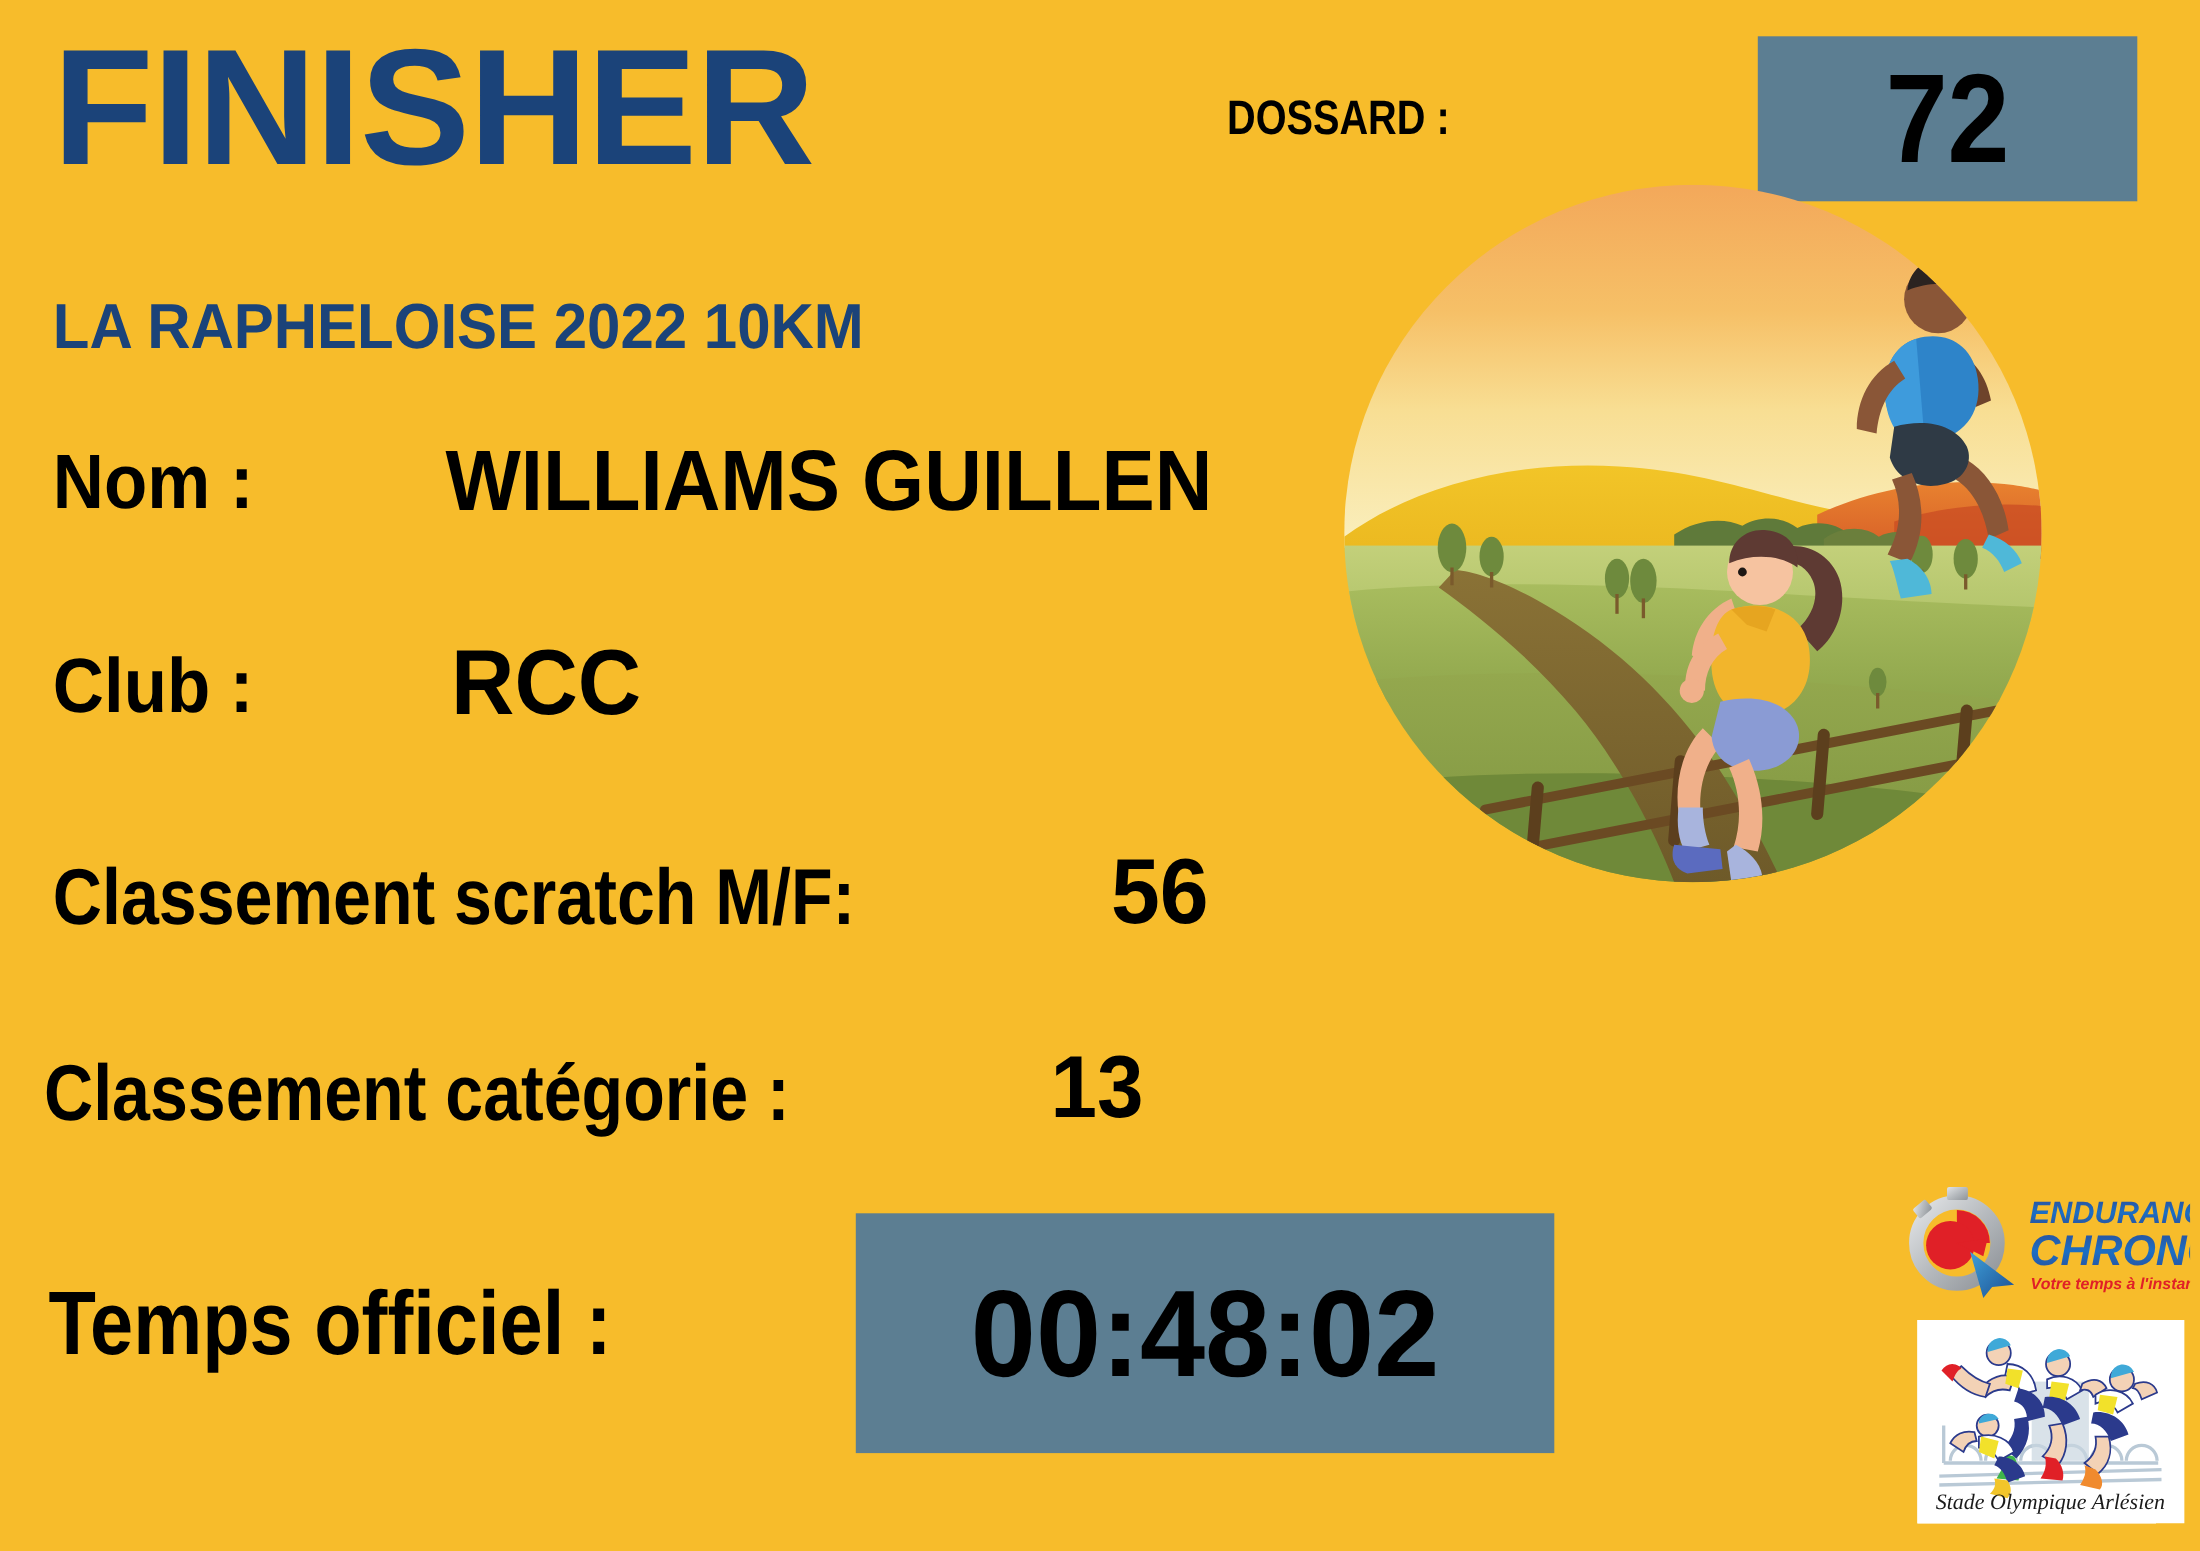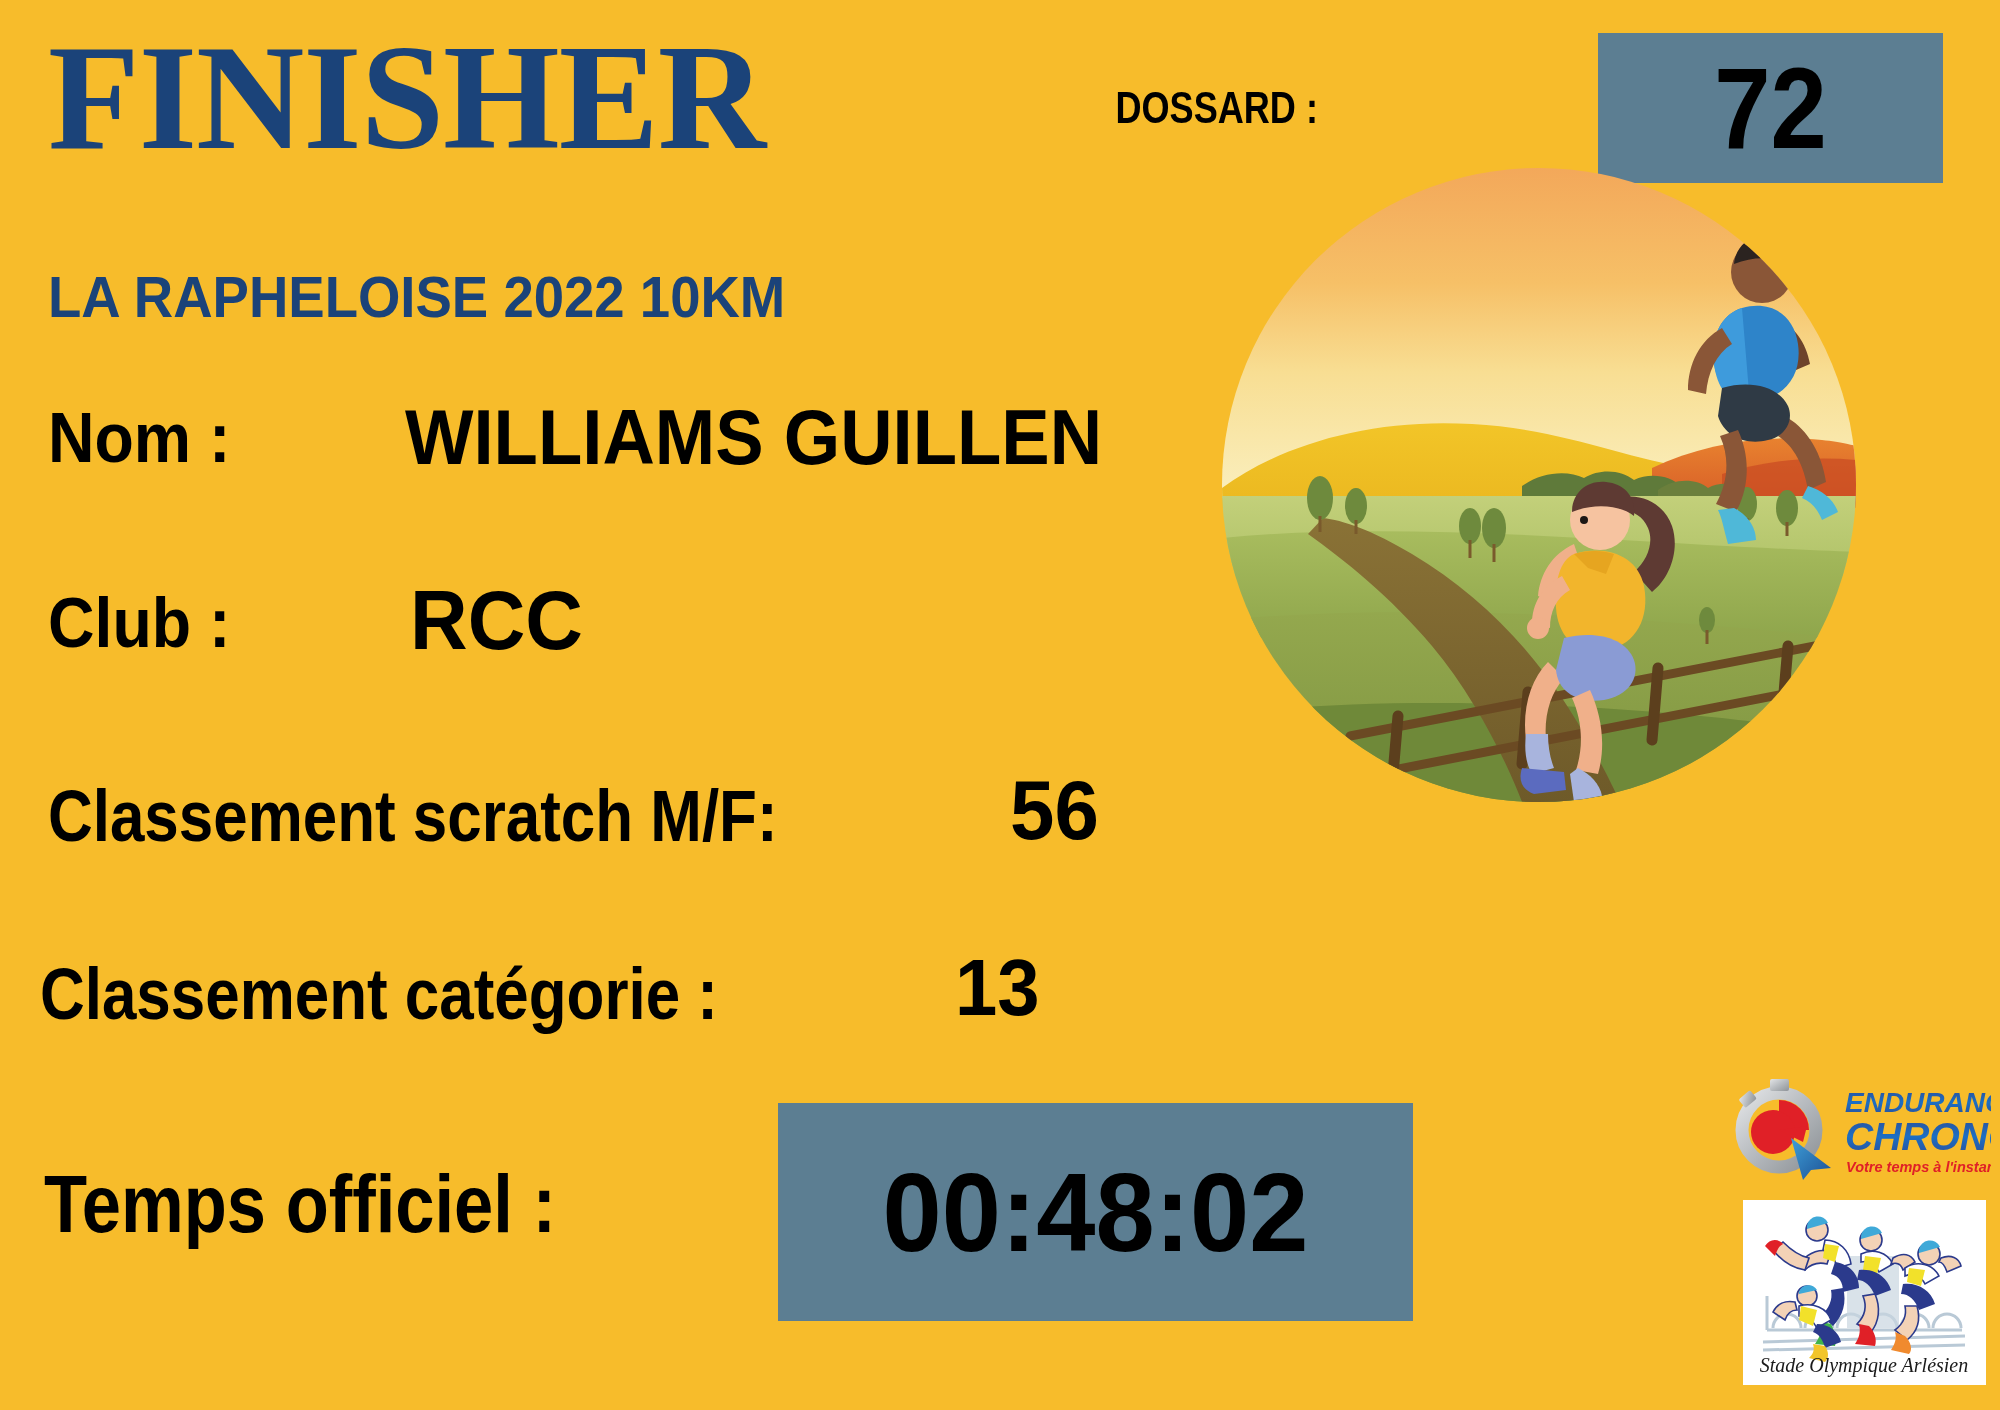--- a/index.html
+++ b/index.html
@@ -29,21 +29,20 @@
     left: 48px;
     top: 22px;
     font-size: 150px;
     line-height: 150px;
     font-weight: bold;
     color: #1B4379;
     letter-spacing: -1px;
     transform: scaleX(1.0);
     transform-origin: left top;
     white-space: nowrap;
-    font-family: Liberation Serif, serif;
   }
   .subtitle {
     position: absolute;
     left: 48px;
     top: 268px;
     font-size: 58px;
     line-height: 58px;
     font-weight: bold;
     color: #1B4379;
     letter-spacing: 0px;

